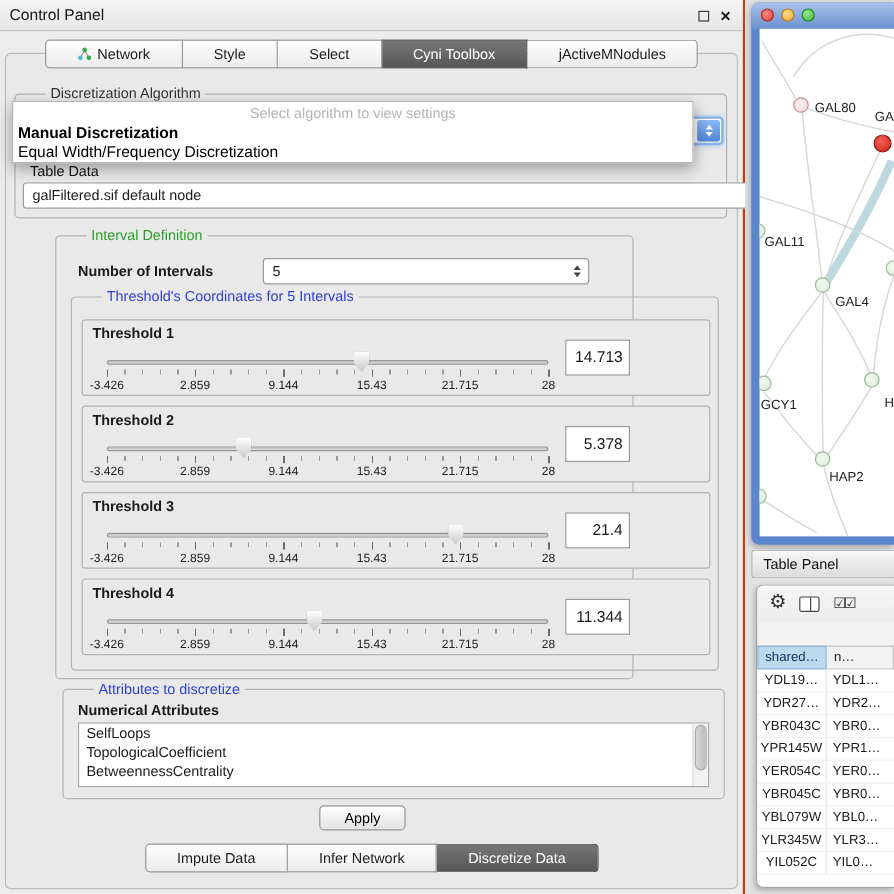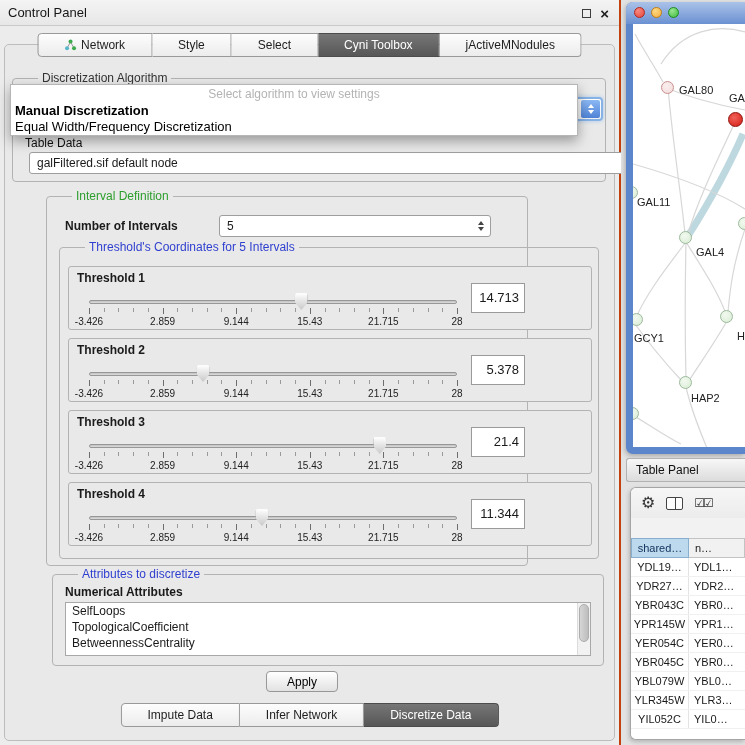--- a/index.html
+++ b/index.html
@@ -35,21 +35,21 @@
   #algo-combo { position:absolute; left:8px; top:18px; width:582px; height:24px; background:linear-gradient(#ffffff,#f1f1f1); border:2px solid #86b2e6; border-radius:4px; box-shadow:0 0 4px #a7c9ec; }
   #algo-combo .cap { position:absolute; right:1px; top:1px; bottom:1px; width:19px; border-radius:2px; background:linear-gradient(#8cb8f4,#4f83d6); display:flex; flex-direction:column; align-items:center; justify-content:center; gap:2px; }
   .tri-up { width:0; height:0; border-left:3.5px solid transparent; border-right:3.5px solid transparent; border-bottom:4px solid #fff; }
   .tri-dn { width:0; height:0; border-left:3.5px solid transparent; border-right:3.5px solid transparent; border-top:4px solid #fff; }
   .combo { position:absolute; background:#fff; border:1px solid #9e9e9e; border-radius:3px; font-size:12px; }
   .combo .txt { position:absolute; left:7px; top:0; line-height:20px; white-space:nowrap; }
   .combo .arrows { position:absolute; right:6px; top:50%; transform:translateY(-50%); display:flex; flex-direction:column; gap:2px; }
   .combo .arrows .tu { width:0;height:0;border-left:3px solid transparent;border-right:3px solid transparent;border-bottom:4px solid #444; }
   .combo .arrows .td { width:0;height:0;border-left:3px solid transparent;border-right:3px solid transparent;border-top:4px solid #444; }
   #table-data-label { position:absolute; left:12px; top:57px; font-size:12px; color:#111; }
-  #table-data-combo { left:16px; top:73px; width:662px; height:22px; }
+  #table-data-combo { left:6px; top:73px; width:662px; height:22px; }
 
   
   #algo-popup { position:absolute; left:10px; top:84px; width:568px; height:52px; background:#fff; border:1px solid #b6b6b6; box-shadow:0 5px 12px rgba(0,0,0,0.35); z-index:10; padding-top:2px; }
   #algo-popup .ph { text-align:center; font-size:12px; color:#b3b3b3; height:16px; line-height:15px; }
   #algo-popup .opt { font-size:13px; padding-left:4px; height:16px; line-height:16px; color:#000; }
   #algo-popup .opt.b { font-weight:bold; }
 
   
   #group-interval { left:46px; top:196px; width:482px; height:370px; }
   #noi-label { position:absolute; left:18px; top:22px; font-size:12px; font-weight:bold; }

